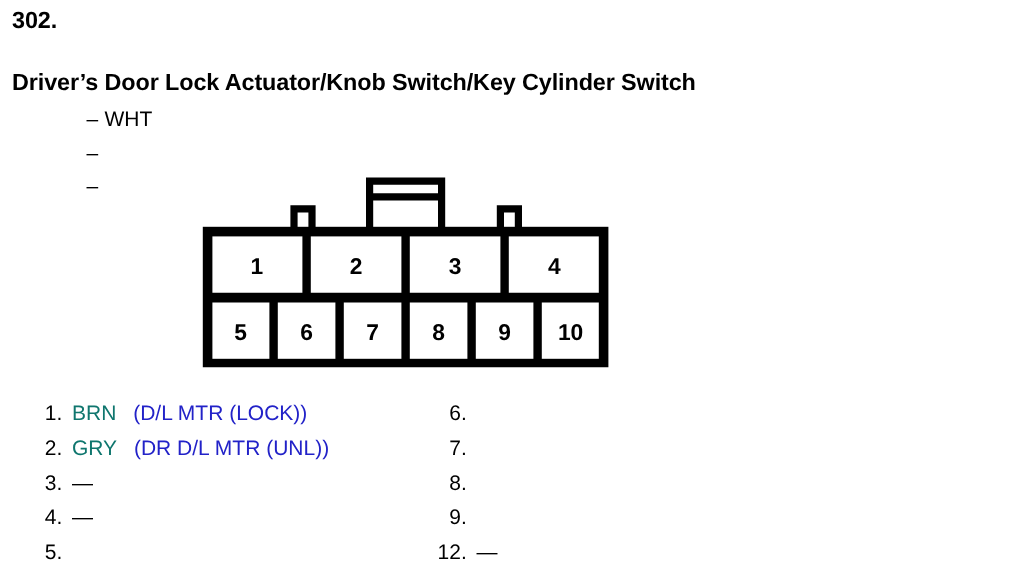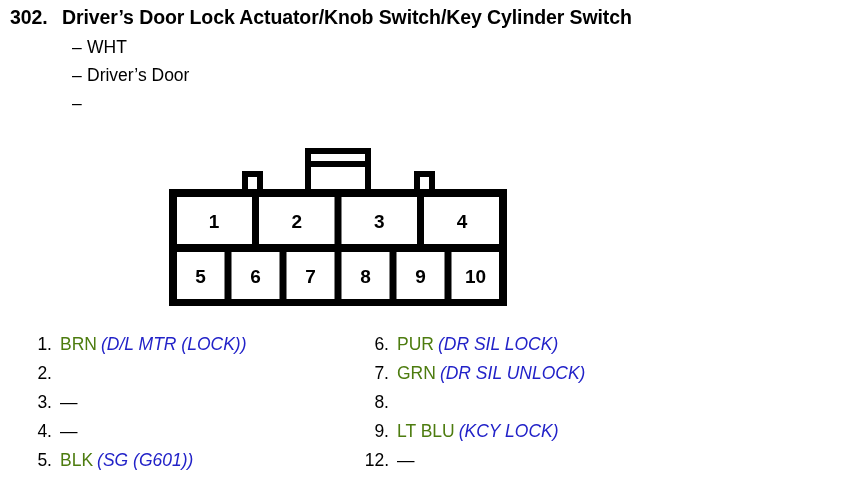--- a/index.html
+++ b/index.html
@@ -26,20 +26,21 @@
     width: 840px;
   }
   #title-row {
     display: flex;
     align-items: baseline;
     font-weight: bold;
     font-size: 19.5px;
     line-height: 26px;
     white-space: nowrap;
     letter-spacing: -0.1px;
+    flex-direction: column;
   }
   #title-number {
     width: 52px;
     flex: 0 0 52px;
   }
   #title-text {
     flex: 1 1 auto;
   }
   #subtitle-list {
     margin-top: 3px;
@@ -101,47 +102,45 @@
     width: 34px;
     flex: 0 0 34px;
     text-align: right;
     padding-right: 8px;
     color: #000000;
   }
   .pin-body {
     flex: 1 1 auto;
   }
   .pin-color {
-    color: #4d7c0f;
+    color: #0f766e;
   }
   .pin-signal {
     color: #2222c8;
-    margin-left: 4px;
-    font-style: italic;
+    margin-left: 14px;
   }
   .pin-empty {
     color: #000000;
   }
 </style>
 </head>
 <body>
 
 <div id="header-block">
   <div id="title-row">
     <span id="title-number">302.</span>
     <span id="title-text">Driver’s Door Lock Actuator/Knob Switch/Key Cylinder Switch</span>
   </div>
   <div id="subtitle-list">
     <div class="subtitle-row">
       <span class="subtitle-dash">–</span>
       <span class="subtitle-label">WHT</span>
     </div>
     <div class="subtitle-row">
       <span class="subtitle-dash">–</span>
-      <span class="subtitle-label">Driver’s Door</span>
     </div>
     <div class="subtitle-row">
       <span class="subtitle-dash">–</span>
     </div>
   </div>
 </div>
 
 <div id="connector-figure">
   <svg id="connector-svg" width="340" height="160" viewBox="0 0 340 160">
 
@@ -182,50 +181,47 @@
 
 <div id="pin-legend">
 
   <div class="legend-column" id="legend-column-left">
     <div class="pin-row">
       <span class="pin-index">1.</span>
       <span class="pin-body"><span class="pin-color">BRN</span><span class="pin-signal">(D/L MTR (LOCK))</span></span>
     </div>
     <div class="pin-row">
       <span class="pin-index">2.</span>
+      <span class="pin-body"><span class="pin-color">GRY</span><span class="pin-signal">(DR D/L MTR (UNL))</span></span>
     </div>
     <div class="pin-row">
       <span class="pin-index">3.</span>
       <span class="pin-body"><span class="pin-empty">—</span></span>
     </div>
     <div class="pin-row">
       <span class="pin-index">4.</span>
       <span class="pin-body"><span class="pin-empty">—</span></span>
     </div>
     <div class="pin-row">
       <span class="pin-index">5.</span>
-      <span class="pin-body"><span class="pin-color">BLK</span><span class="pin-signal">(SG (G601))</span></span>
     </div>
   </div>
 
   <div class="legend-column" id="legend-column-right">
     <div class="pin-row">
       <span class="pin-index">6.</span>
-      <span class="pin-body"><span class="pin-color">PUR</span><span class="pin-signal">(DR SIL LOCK)</span></span>
     </div>
     <div class="pin-row">
       <span class="pin-index">7.</span>
-      <span class="pin-body"><span class="pin-color">GRN</span><span class="pin-signal">(DR SIL UNLOCK)</span></span>
     </div>
     <div class="pin-row">
       <span class="pin-index">8.</span>
     </div>
     <div class="pin-row">
       <span class="pin-index">9.</span>
-      <span class="pin-body"><span class="pin-color">LT BLU</span><span class="pin-signal">(KCY LOCK)</span></span>
     </div>
     <div class="pin-row">
       <span class="pin-index">12.</span>
       <span class="pin-body"><span class="pin-empty">—</span></span>
     </div>
   </div>
 
 </div>
 
 </body></html>

